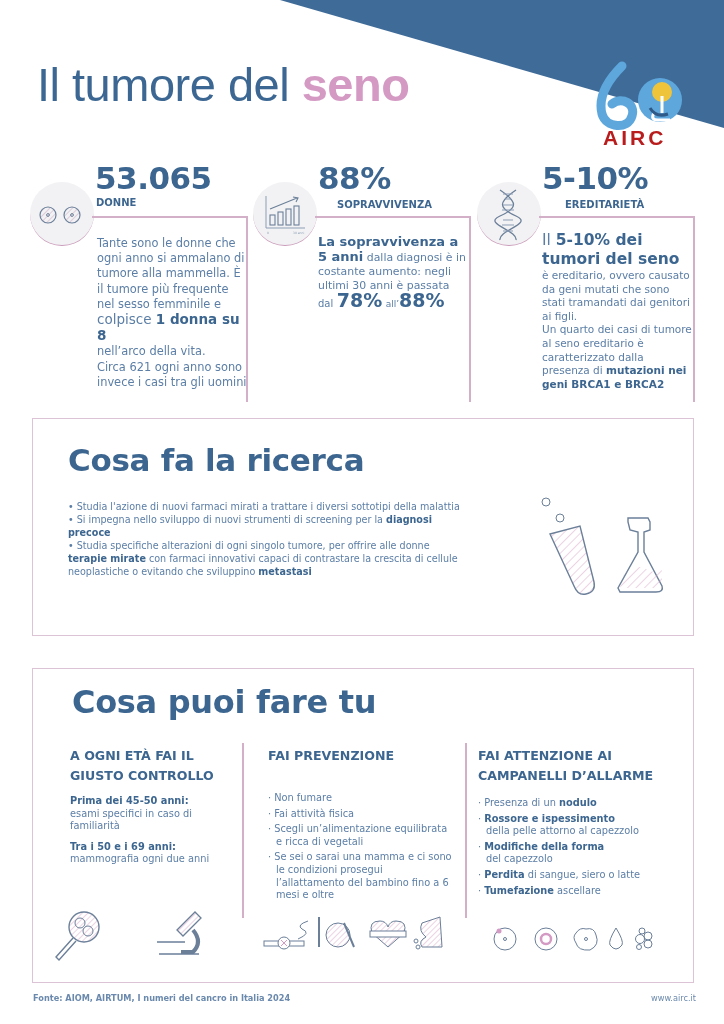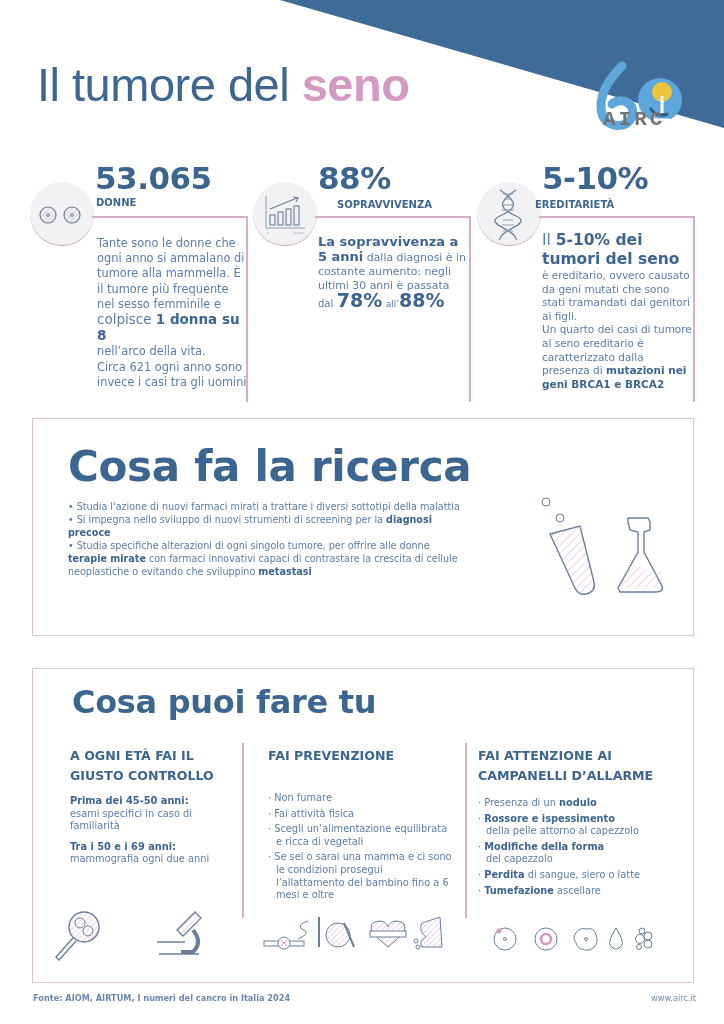--- a/index.html
+++ b/index.html
@@ -7,34 +7,34 @@
   body { position: relative; font-family: "DejaVu Sans", "Liberation Sans", sans-serif; color: #3f6695; }
   .abs { position: absolute; }
 
   
   .corner { position: absolute; left: 0; top: 0; width: 724px; height: 210px; }
 
   .title { position: absolute; left: 37px; top: 57px; font-size: 47px; font-weight: 300; color: #3c6793; letter-spacing: -0.5px; font-family: "Liberation Sans", sans-serif; }
   .title .accent { color: #d49ac4; font-weight: 700; }
 
   .logo { position: absolute; left: 592px; top: 58px; width: 100px; height: 100px; }
-  .logo-text { position: absolute; left: 603px; top: 108px; font-family: Liberation Mono, monospace; font-size: 21px; letter-spacing: 3px; color: #737373; font-weight: 700; }
+  .logo-text { position: absolute; left: 603px; top: 126px; font-family: Liberation Sans, sans-serif; font-size: 21px; letter-spacing: 3px; color: #b91c1c; font-weight: 700; }
 
   
   .stat-circle { position: absolute; width: 64px; height: 64px; border-radius: 50%; background: #f2f2f4; border-bottom: 1.5px solid #c99ab8; }
   .stat-value { position: absolute; font-size: 31px; font-weight: 700; color: #3c6690; letter-spacing: -0.5px; }
   .stat-label { position: absolute; font-size: 10px; font-weight: 700; color: #3c6690; }
   .stat-hline { position: absolute; height: 1.5px; background: #d3b0c8; }
   .stat-vline { position: absolute; width: 1.5px; background: #d3b0c8; }
   .stat-body { position: absolute; font-size: 11.4px; line-height: 15.2px; color: #5b7ea6; }
   .stat-body b { color: #3c6690; }
 
   
   .box { position: absolute; border: 1.5px solid #dcc4d6; background: #fff; }
-  .section-title { position: absolute; font-size: 42px; font-weight: 700; color: #3c6690; letter-spacing: -0.3px; }
+  .section-title { position: absolute; font-size: 31px; font-weight: 700; color: #3c6690; letter-spacing: -0.3px; }
   .research-list { position: absolute; left: 68px; top: 500px; width: 400px; font-size: 9.6px; line-height: 13.1px; color: #5b7ea6; list-style: none; }
   .research-list b { color: #3c6690; }
 
   .col-head { position: absolute; font-size: 12.6px; font-weight: 700; color: #3c6690; line-height: 20px; }
   .col-text { position: absolute; font-size: 9.8px; line-height: 12.6px; color: #5b7ea6; }
   .col-text b { color: #3c6690; }
   .col-list { list-style: none; }
   .col-list li { margin-bottom: 3px; padding-left: 8px; text-indent: -8px; }
   .col-divider { position: absolute; width: 1.5px; background: #d3b0c8; }
 
@@ -117,21 +117,21 @@
         <line x1="28" y1="17" x2="34" y2="17"></line>
       <line x1="26" y1="23" x2="36" y2="23"></line>
         <line x1="25" y1="28" x2="37" y2="28"></line>
       <line x1="26" y1="38" x2="36" y2="38"></line>
         <line x1="25" y1="43" x2="37" y2="43"></line>
       <line x1="26" y1="49" x2="36" y2="49"></line>
     </g>
   </svg>
 </div>
 <div class="stat-value" style="left:542px; top:160px;">5-10%</div>
-<div class="stat-label" style="left:535px; top:199px;">EREDITARIETÀ</div>
+<div class="stat-label" style="left:565px; top:199px;">EREDITARIETÀ</div>
 <div class="stat-hline" style="left:539px; top:216px; width:155px;"></div>
 <div class="stat-vline" style="left:693px; top:216px; height:186px;"></div>
 <div class="stat-body" style="left:542px; top:231px; width:150px; font-size:10.5px; line-height:13.6px;">
   <div style="font-size:15.5px; line-height:19px;"><span>Il </span><b>5-10% dei tumori del seno</b></div>
   <span>è ereditario, ovvero causato da geni mutati che sono stati tramandati dai genitori ai figli.</span><br>
   <span>Un quarto dei casi di tumore al seno ereditario è caratterizzato dalla presenza di </span><b>mutazioni nei geni BRCA1 e BRCA2</b>
 </div>
 
 <div class="box" style="left:32px; top:418px; width:662px; height:218px;"></div>
 <div class="section-title" style="left:68px; top:442px;">Cosa fa la ricerca</div>

